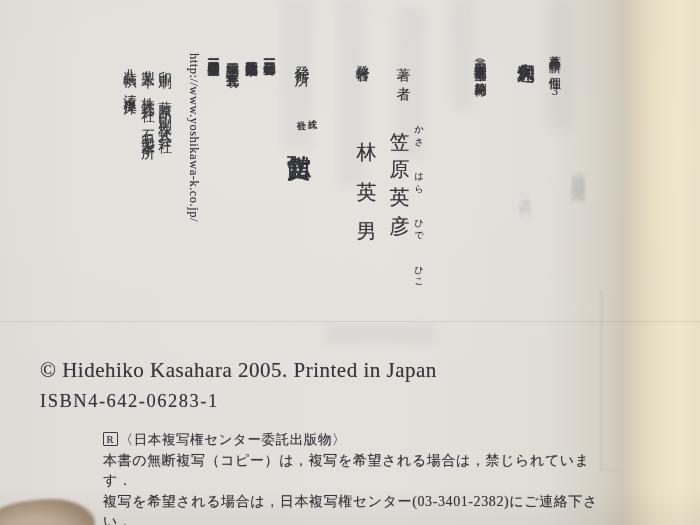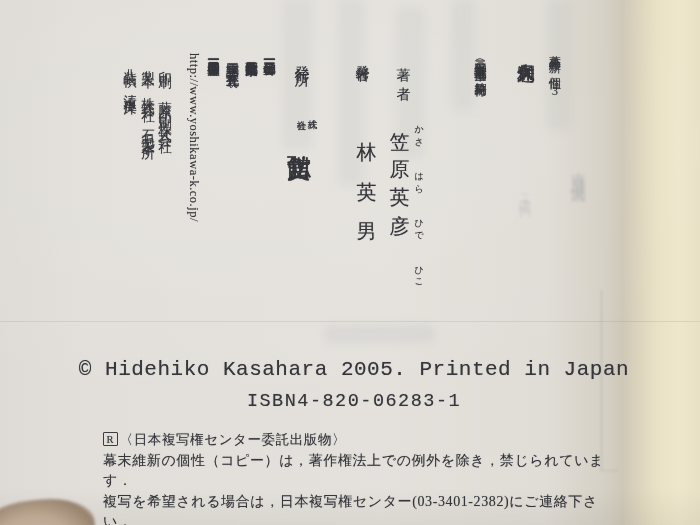--- a/index.html
+++ b/index.html
@@ -44,21 +44,21 @@
   .address{left:245px;top:53px;font-size:12.5px;}
   .phone{left:226px;top:53px;font-size:13px;letter-spacing:1px;}
   .phone-note{font-size:10.5px;letter-spacing:1px;}
   .transfer{left:207px;top:53px;font-size:12.5px;}
   .url{left:187px;top:53px;font-size:12.5px;letter-spacing:0.5px;}
   
   .printer{left:158px;top:60px;font-size:13.5px;letter-spacing:5.5px;}
   .binder{left:141px;top:60px;font-size:13.5px;letter-spacing:4px;}
   .designer{left:123px;top:60px;font-size:13.5px;letter-spacing:3px;}
   
-  .imprint{position:absolute;left:24px;width:660px;text-align:center;font-family:Liberation Mono, monospace;}
+  .imprint{position:absolute;left:40px;width:660px;text-align:left;}
   .copyright{top:358px;font-size:21px;letter-spacing:0.5px;}
   .isbn{top:391px;font-size:18.5px;letter-spacing:1.5px;}
   
   .notice{position:absolute;left:103px;top:430px;width:512px;font-size:14px;line-height:20.5px;letter-spacing:0.6px;}
   .notice-head{font-size:13.5px;}
   .r-mark{
     display:inline-block;border:1.2px solid #3c3d42;border-radius:1px;
     font-size:10.5px;line-height:11px;padding:0.5px 2.5px;margin-right:2px;vertical-align:1.5px;
   }
   
@@ -120,22 +120,22 @@
   <div class="v ink address">東京都文京区本郷七丁目二番八号</div>
   <div class="v ink phone"><span>電話〇三ー三八一三ー九一五一</span><span class="phone-note">〈代表〉</span></div>
   <div class="v ink transfer">振替口座〇〇一〇〇ー五ー二四四番</div>
   <div class="v ink url">http://www.yoshikawa-k.co.jp/</div>
 
   <div class="v ink printer">印刷＝藤原印刷株式会社</div>
   <div class="v ink binder">製本＝株式会社　石毛製本所</div>
   <div class="v ink designer">装幀＝清水良洋</div>
 
   <div class="imprint ink copyright">© Hidehiko Kasahara 2005. Printed in Japan</div>
-  <div class="imprint ink isbn">ISBN4-820-06283-1</div>
+  <div class="imprint ink isbn">ISBN4-642-06283-1</div>
 
   <div class="notice ink">
     <div class="notice-head"><span class="r-mark">R</span><span>〈日本複写権センター委託出版物〉</span></div>
-    <div>幕末維新の個性（コピー）は，著作権法上での例外を除き，禁じられています．</div>
+    <div>本書の無断複写（コピー）は，複写を希望される場合は，禁じられています．</div>
     <div>複写を希望される場合は，日本複写権センター(03-3401-2382)にご連絡下さい．</div>
   </div>
 
   <div class="fingertip"></div>
 </div>
 
 </body></html>

